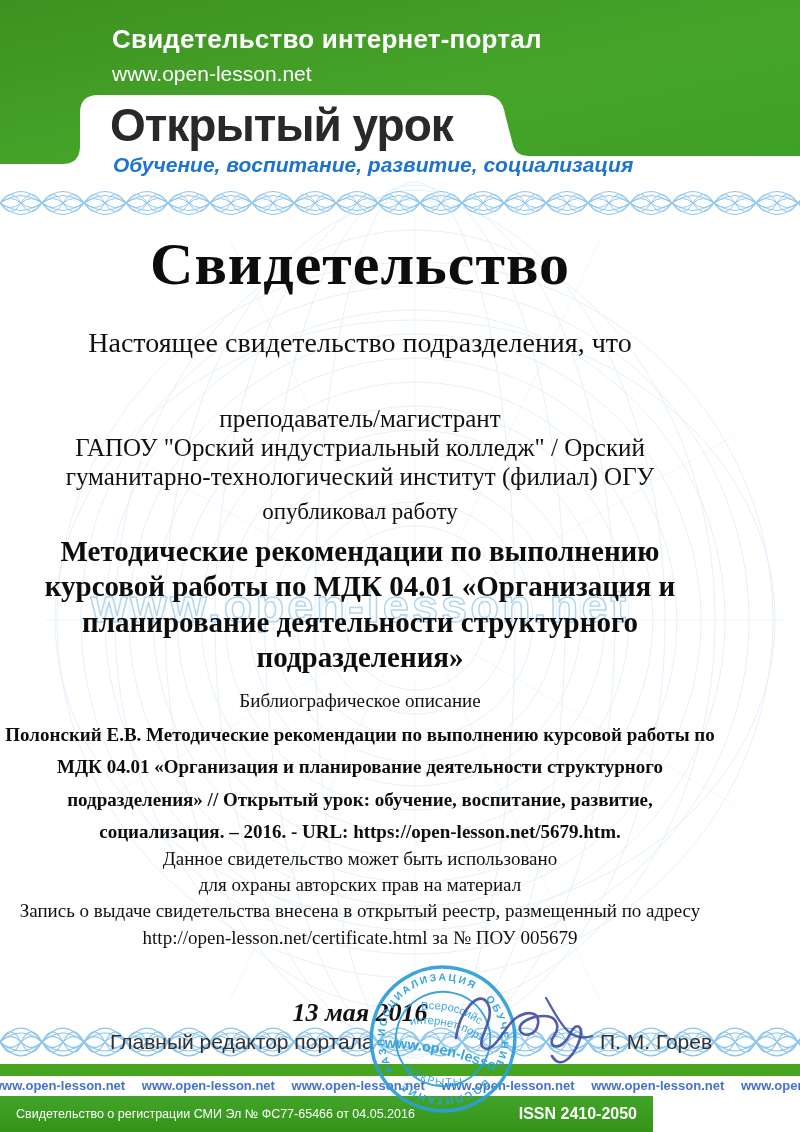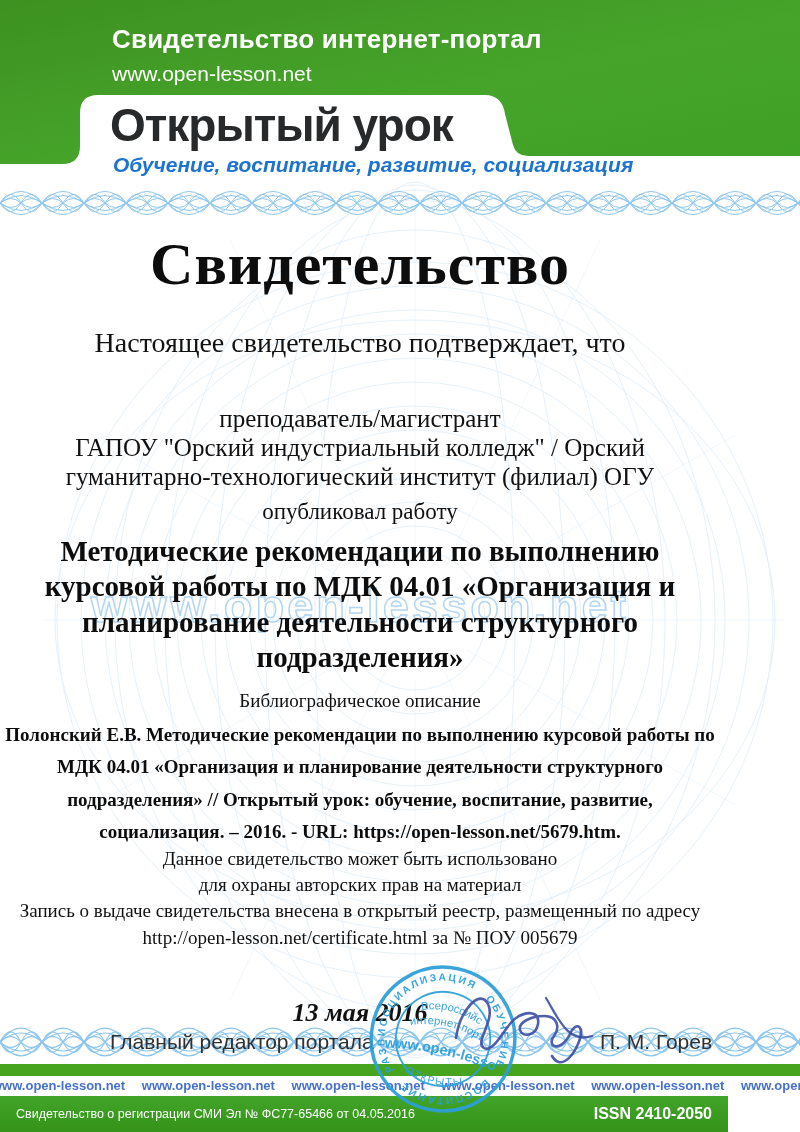--- a/index.html
+++ b/index.html
@@ -45,21 +45,21 @@
                font-size:21px;color:#313131;z-index:4;}
   .stamp{left:361px;top:957px;z-index:6;opacity:.93;}
   .sig{left:448px;top:972px;z-index:7;}
   
   .strip-green{left:0;top:1064px;width:800px;height:12px;background:#47a41f;z-index:5;}
   .url-band{left:0;top:1076px;width:800px;height:20px;background:#fff;z-index:5;
             white-space:nowrap;overflow:hidden;font-family:"Liberation Sans",sans-serif;
             font-size:13px;font-weight:600;color:#4671c9;line-height:20px;}
   .url-band span{margin-right:13px;}
   .url-band{margin-left:0;padding-left:0;text-indent:-8px;}
-  .footer{left:0;top:1096px;width:728px;height:36px;z-index:5;
+  .footer{left:0;top:1096px;width:653px;height:36px;z-index:5;
           background:linear-gradient(#42a42a,#349318);display:flex;align-items:center;
           justify-content:space-between;padding:0 16px;box-sizing:border-box;
           font-family:"Liberation Sans",sans-serif;color:#fff;}
   .footer .reg{font-size:12.5px;}
   .footer .issn{font-size:16px;font-weight:bold;}
 </style>
 </head>
 <body>
 
 <div class="page">
@@ -133,21 +133,21 @@
           <path d="M0,15 Q10.5,32 21,15 T42,15 T63,15 T84,15"></path>
           <path d="M0,15 Q10.5,6 21,15 T42,15 T63,15 T84,15"></path>
           <path d="M0,15 Q10.5,24 21,15 T42,15 T63,15 T84,15"></path>
         </g>
       </pattern>
     </defs>
     <rect width="800" height="30" fill="url(#chain)"></rect>
   </svg>
 
   <div class="abs ctr cert-title">Свидетельство</div>
-  <div class="abs ctr confirm">Настоящее свидетельство подтверждает, что</div>
+  <div class="abs ctr confirm">Настоящее свидетельство подразделения, что</div>
   <div class="abs ctr role">преподаватель/магистрант</div>
   <div class="abs ctr inst">
       <div>ГАПОУ "Орский индустриальный колледж" / Орский гуманитарно-технологический институт (филиал) ОГУ</div>
     </div>
   <div class="abs ctr action">опубликовал работу</div>
   <div class="abs ctr work">
       <div>Методические рекомендации по выполнению курсовой работы по МДК 04.01 «Организация и планирование деятельности структурного подразделения»</div>
     </div>
   <div class="abs ctr bibcap">Библиографическое описание</div>
   <div class="abs ctr bib">

